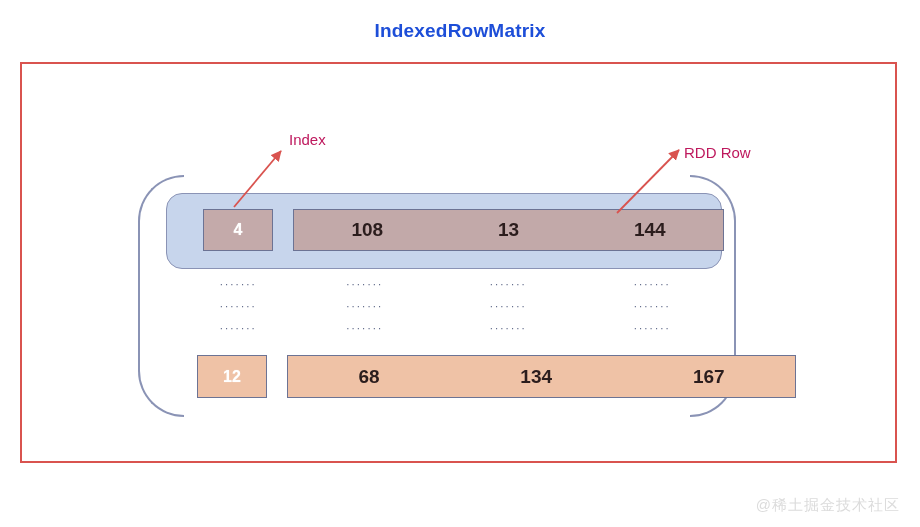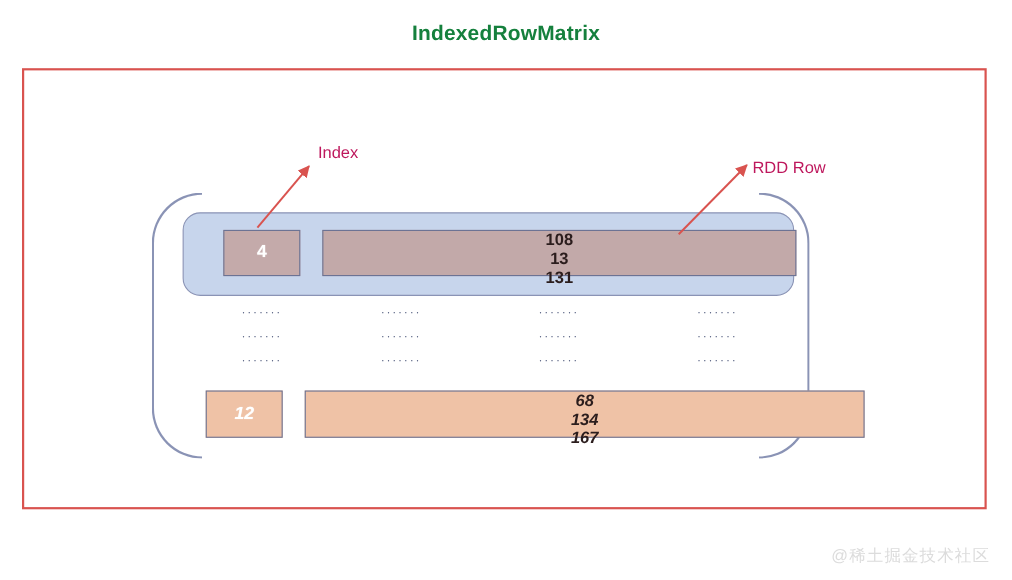--- a/index.html
+++ b/index.html
@@ -19,21 +19,21 @@
   
   #page-title {
     position: absolute;
     left: 0;
     top: 20px;
     width: 920px;
     text-align: center;
     font-size: 19px;
     font-weight: bold;
     letter-spacing: 0.2px;
-    color: #15803d;
+    color: #1d4ed8;
   }
 
   
   #red-frame {
     position: absolute;
     left: 20px;
     top: 62px;
     width: 877px;
     height: 401px;
     border: 2px solid #d9534f;
@@ -92,24 +92,23 @@
     font-weight: bold;
     color: #ffffff;
     text-shadow: 0 0 1px rgba(255,255,255,.7);
   }
   .values-cell {
     box-sizing: border-box;
     border: 1px solid #6c7394;
     display: flex;
     align-items: center;
     justify-content: space-around;
-    font-size: 15px;
+    font-size: 19px;
     font-weight: bold;
     color: #2b1d1d;
-    flex-direction: column;
   }
   .values-cell .num {
     display: inline-block;
   }
 
   
   #row-top {
     left: 203px;
     top: 209px;
   }
@@ -120,23 +119,22 @@
     margin-right: 20px;
   }
   #row-top .values-cell {
     width: 431px;
     height: 42px;
     background: #c2a9a9;
   }
 
   
   #row-bottom {
-    left: 187px;
+    left: 197px;
     top: 355px;
-    font-style: italic;
   }
   #row-bottom .index-cell {
     width: 70px;
     height: 43px;
     background: #efc2a6;
     margin-right: 20px;
   }
   #row-bottom .values-cell {
     width: 509px;
     height: 43px;
@@ -207,21 +205,21 @@
 <div id="bracket-left" class="bracket"></div>
 <div id="bracket-right" class="bracket"></div>
 
 <div id="rdd-row-highlight"></div>
 
 <div id="row-top" class="matrix-row">
   <div class="index-cell">4</div>
   <div class="values-cell">
     <span class="num">108</span>
     <span class="num">13</span>
-    <span class="num">131</span>
+    <span class="num">144</span>
   </div>
 </div>
 
 <div id="ellipsis-grid">
   <div class="ellipsis-line">
     <span class="ellipsis-cell c1">·······</span>
     <span class="ellipsis-cell c2">·······</span>
     <span class="ellipsis-cell c3">·······</span>
     <span class="ellipsis-cell c4">·······</span>
   </div>

